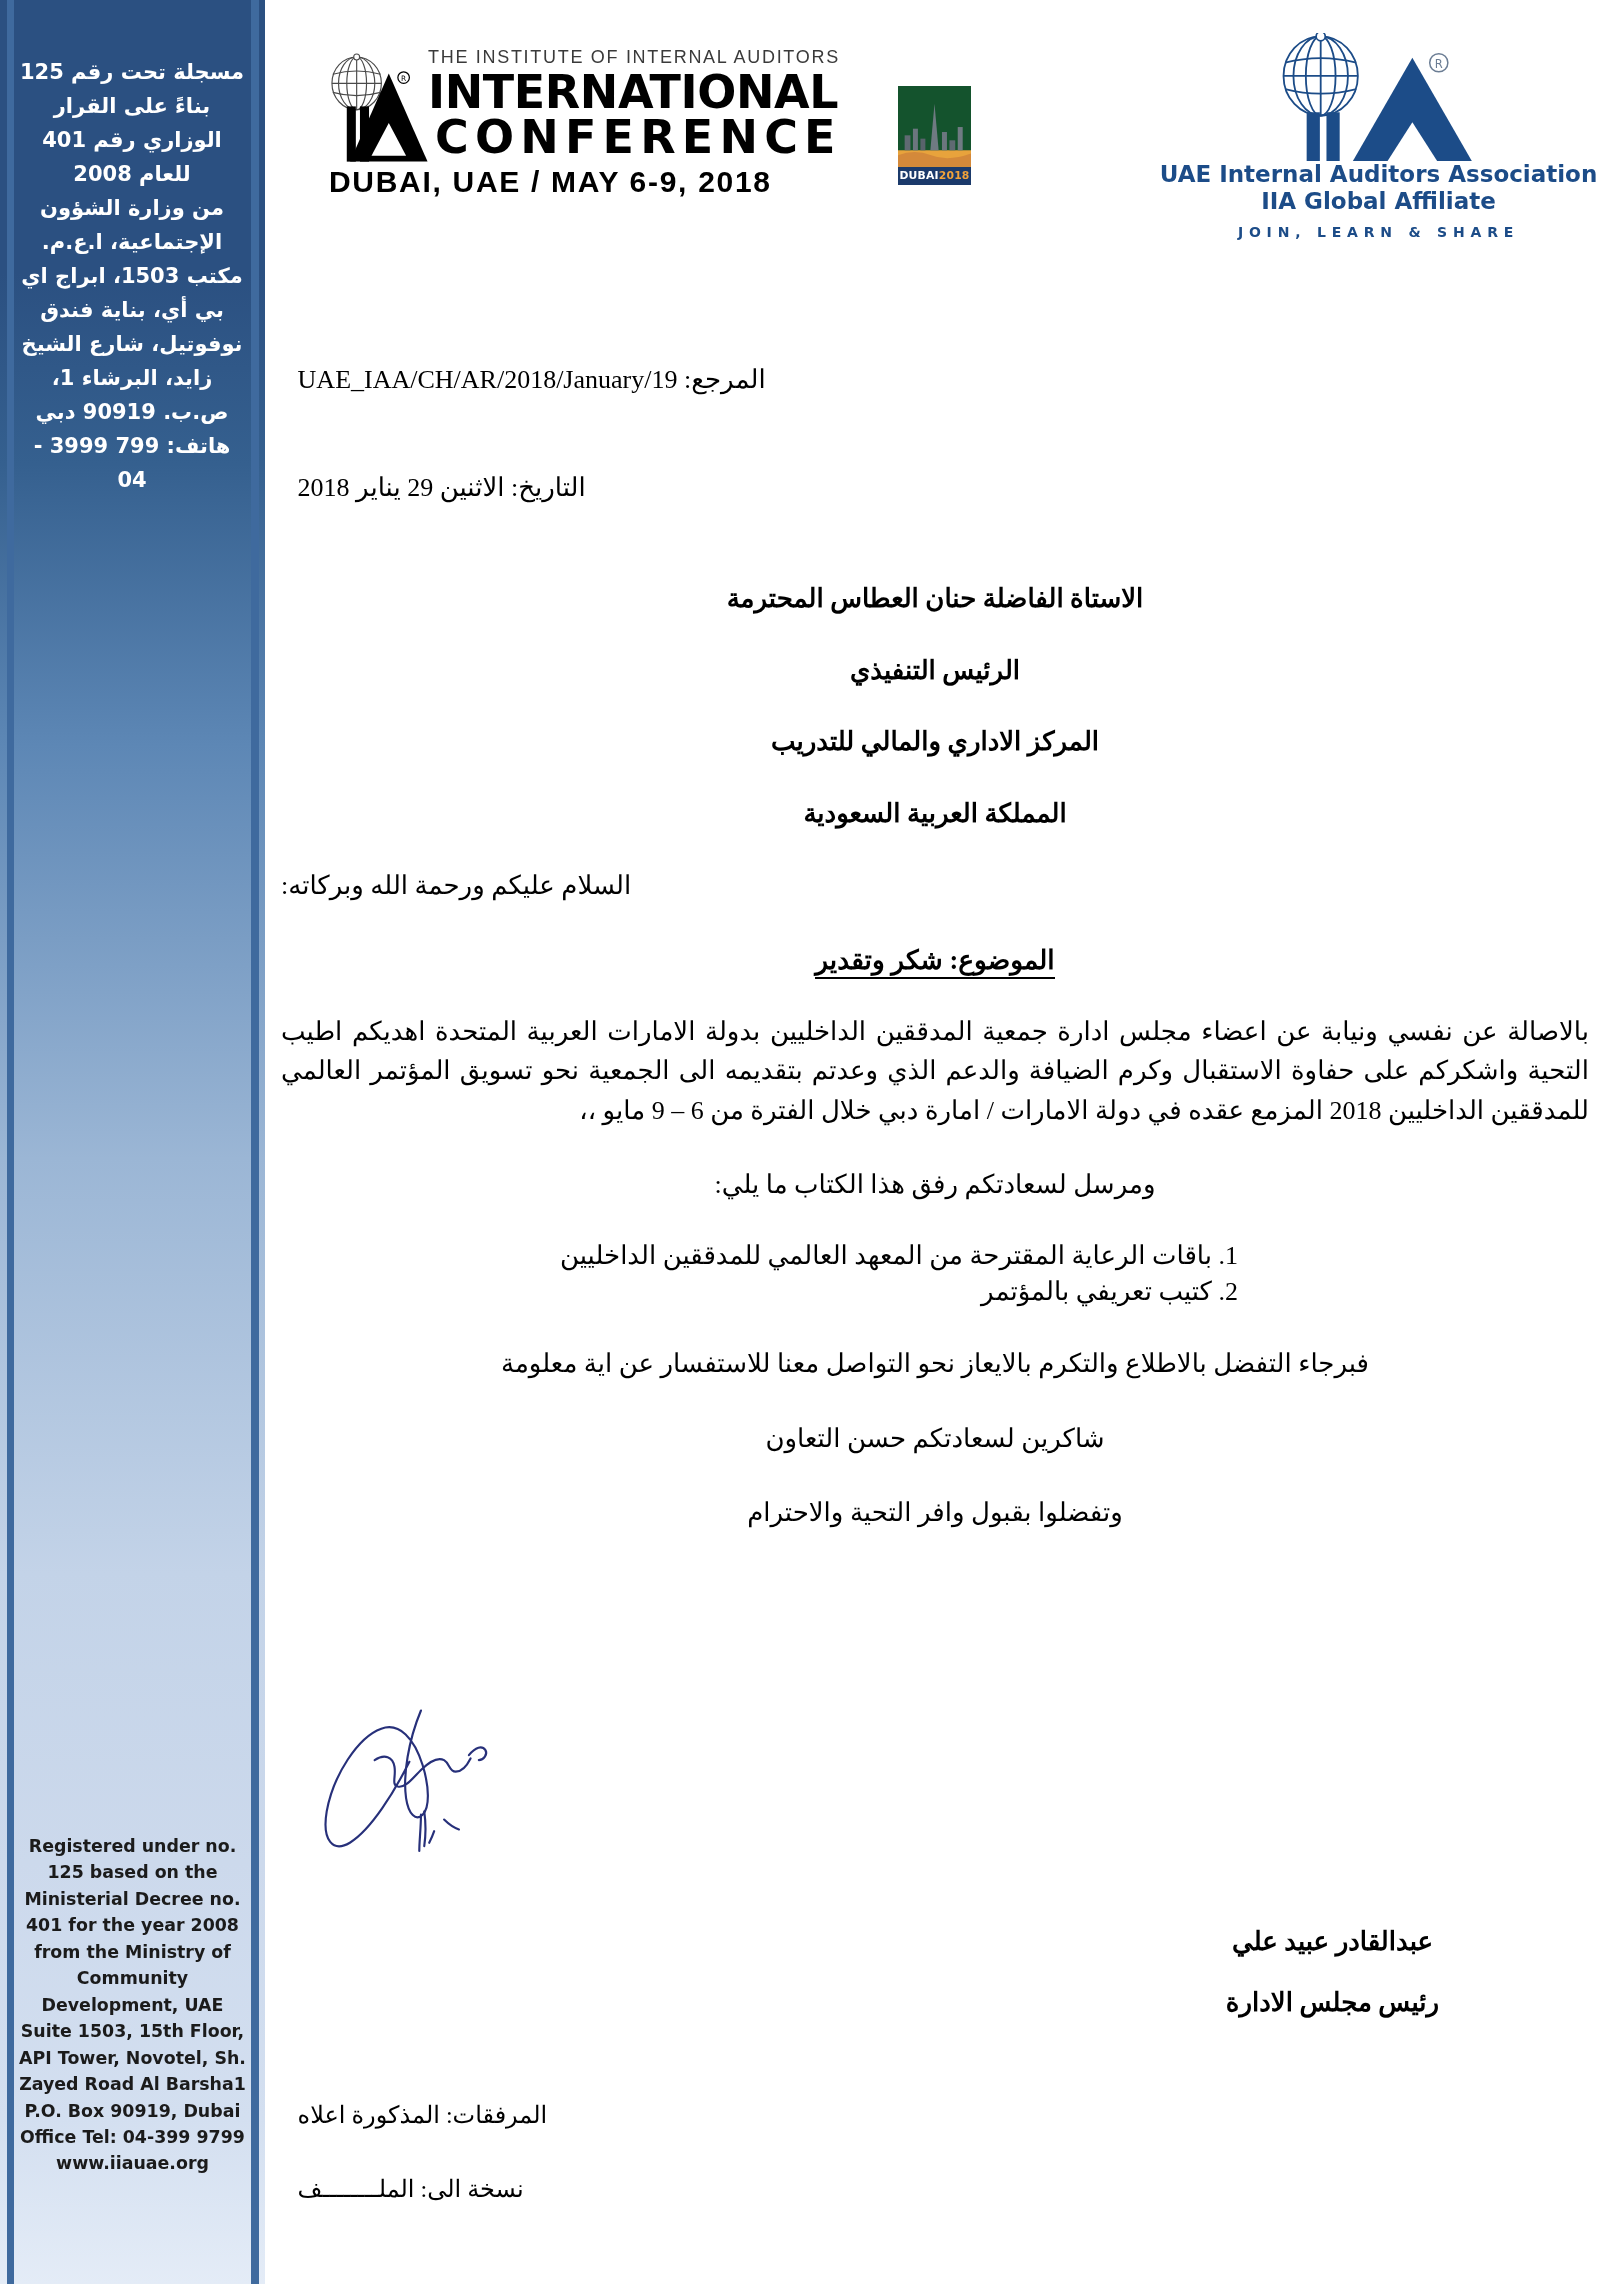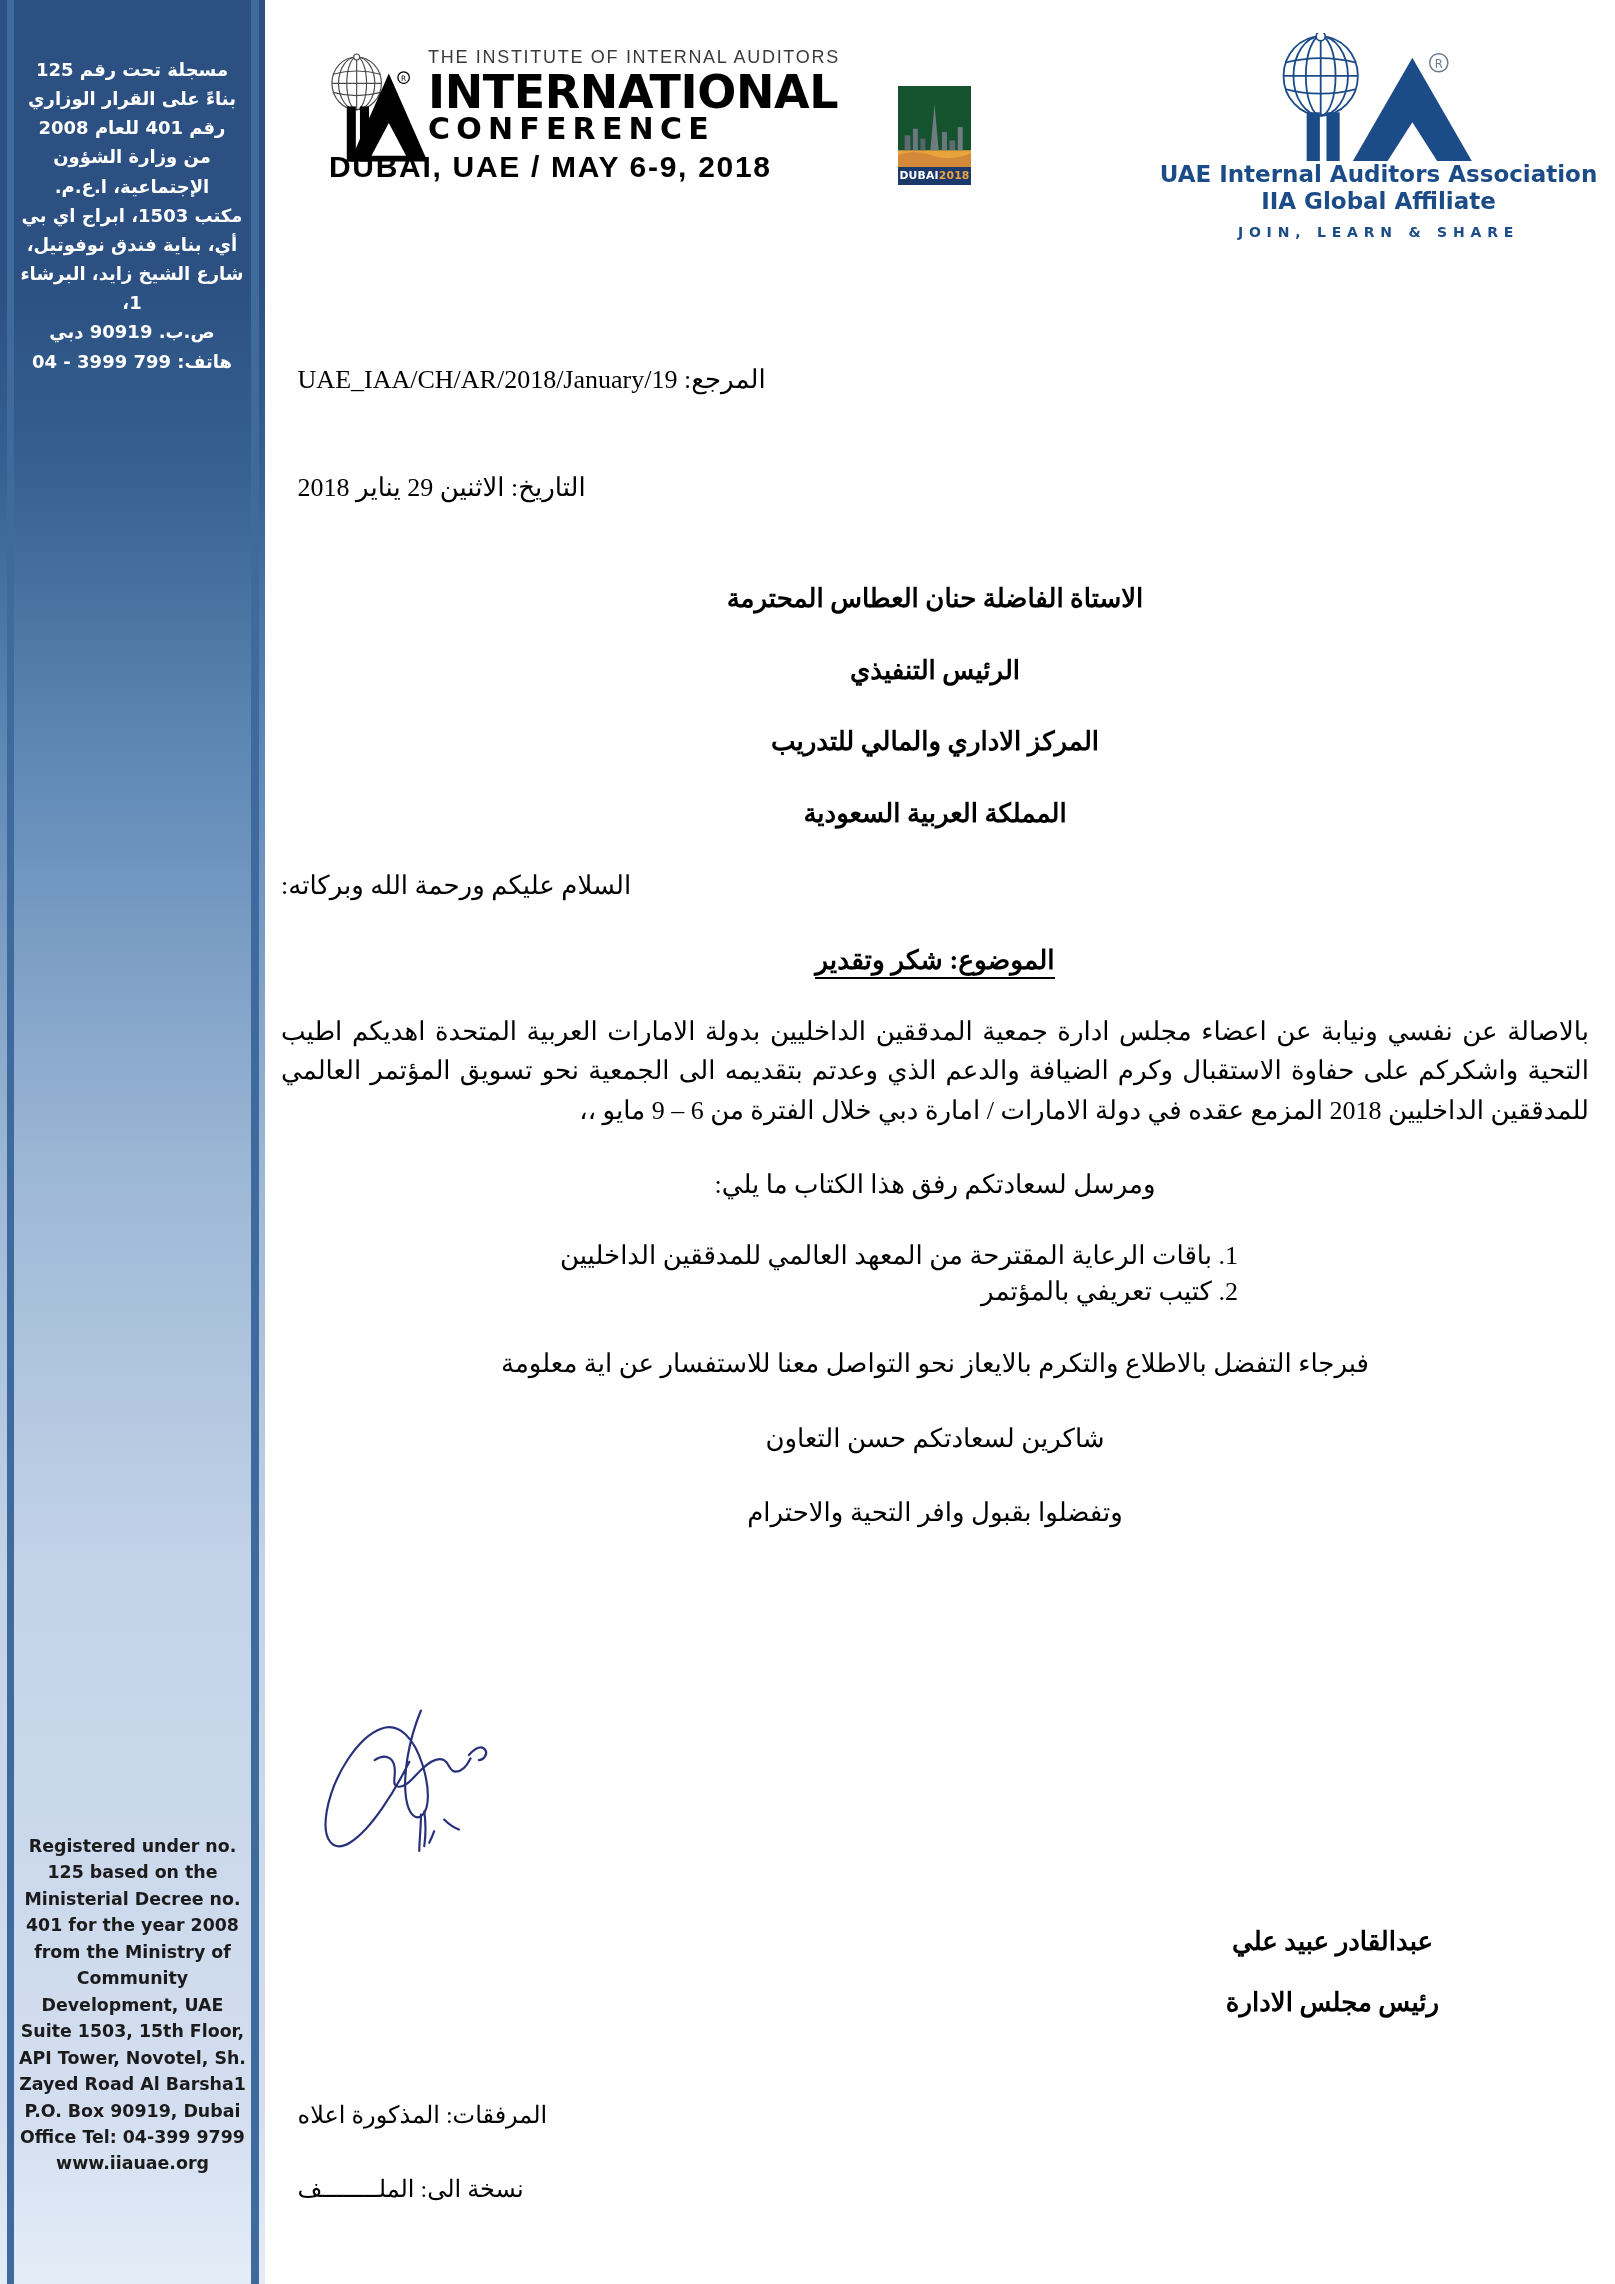--- a/index.html
+++ b/index.html
@@ -51,21 +51,21 @@
   .sidebar-ar {
     position: absolute;
     left: 18px;
     top: 55px;
     width: 228px;
     text-align: center;
     direction: rtl;
     color: #ffffff;
     font-family: "DejaVu Sans", "Liberation Sans", sans-serif;
     font-weight: bold;
-    font-size: 18px;
+    font-size: 21px;
     line-height: 1.62;
     letter-spacing: 0px;
   }
   .sidebar-en {
     position: absolute;
     left: 15px;
     top: 1833px;
     width: 235px;
     text-align: center;
     color: #1b1b1b;
@@ -95,21 +95,21 @@
     margin-top: 8.3px;
   }
   .conf-line1, .conf-line2 {
     font-family: "DejaVu Sans", "Liberation Sans", sans-serif;
     font-weight: bold;
     color: #000;
     line-height: 0.96;
     white-space: nowrap;
   }
   .conf-line1 { font-size: 46px; letter-spacing: -0.4px; margin-top: 3.3px; }
-  .conf-line2 { font-size: 30px; letter-spacing: 6.2px; margin-top: 1.7px; }
+  .conf-line2 { font-size: 46px; letter-spacing: 6.2px; margin-top: 1.7px; margin-left: 7px; }
   .conf-line3 {
     font-family: "Liberation Sans", "DejaVu Sans", sans-serif;
     font-weight: bold;
     font-size: 30px;
     letter-spacing: 1.7px;
     color: #000;
     white-space: nowrap;
     margin-top: 5.8px;
     margin-left: -99px;
   }

